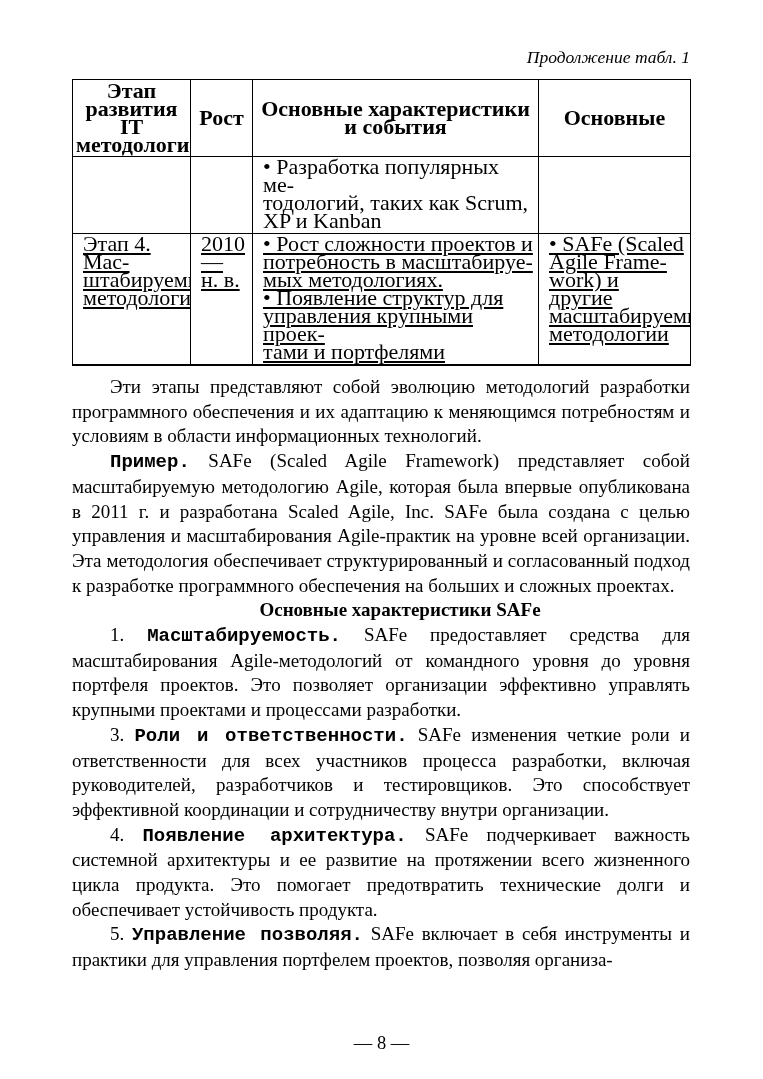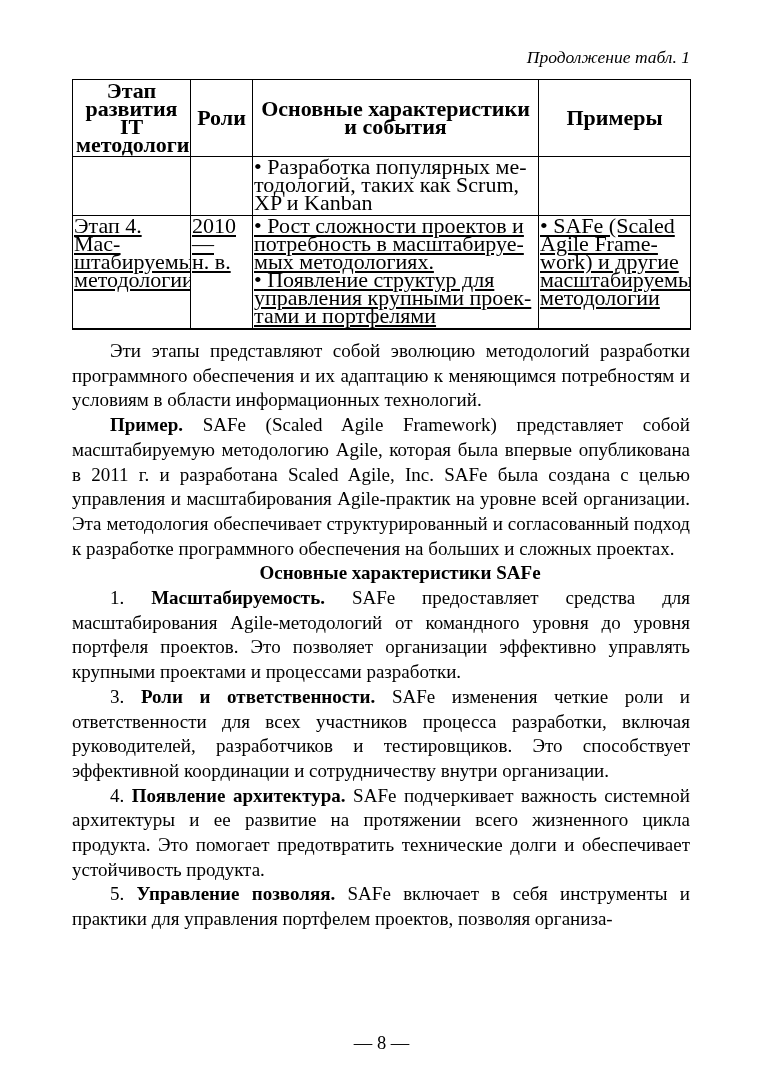--- a/index.html
+++ b/index.html
@@ -34,36 +34,36 @@
   }
   table.stages th {
     font-weight:bold;
     text-align:center;
     vertical-align:middle;
     padding:2px 3px;
   }
   table.stages td {
     text-align:left;
     vertical-align:top;
-    padding:1px 5px 3px 1px;
+    padding:1px 5px 3px 10px;
   }
   table.stages tr.last td { border-bottom-width:2.5px;text-decoration:underline; }
   col.c1 { width:118px; }
   col.c2 { width:62px;  }
   col.c3 { width:286px; }
   col.c4 { width:152px; }
 
   .bodytext {
     margin-top:9px;
     font-size:19px;
     line-height:24.7px;
     text-align:justify;
   }
   .par { margin:0; text-indent:38px; }
-  .par b { font-weight:bold; }
+  .par b { font-weight:bold;font-family:Liberation Mono, monospace; }
   .heading { font-weight:bold; text-align:center; }
 
   .footer {
     position:absolute;
     left:0; right:0; top:1031px;
     text-align:center;
     font-size:18.5px;
     line-height:24px;
   }
 </style>
@@ -78,24 +78,24 @@
     <colgroup>
         <col class="c1">
         <col class="c2">
         <col class="c3">
         <col class="c4">
       </colgroup>
     <thead>
       <tr>
         <th>Этап развития
 IT методологий</th>
-        <th>Роли</th>
+        <th>Рост</th>
         <th>Основные характеристики
 и события</th>
-        <th>Примеры</th>
+        <th>Основные</th>
       </tr>
     </thead>
     <tbody>
       <tr>
         <td></td>
         <td></td>
         <td>• Разработка популярных ме-
 тодологий, таких как Scrum,
 XP и Kanban</td>
         <td></td>

